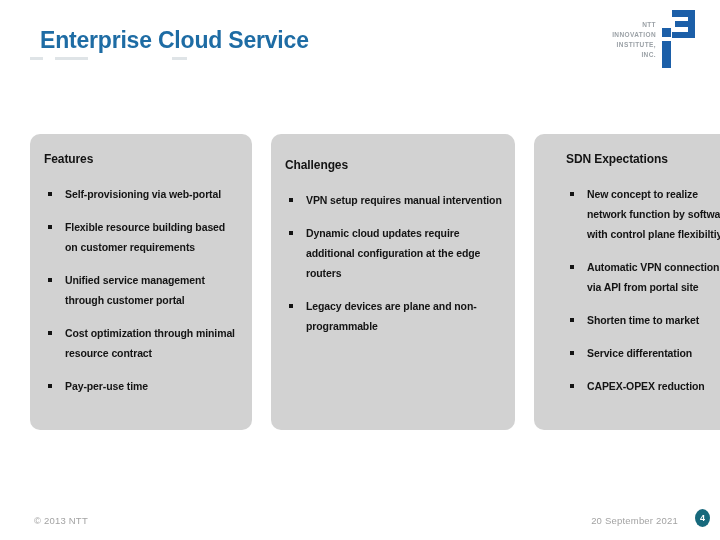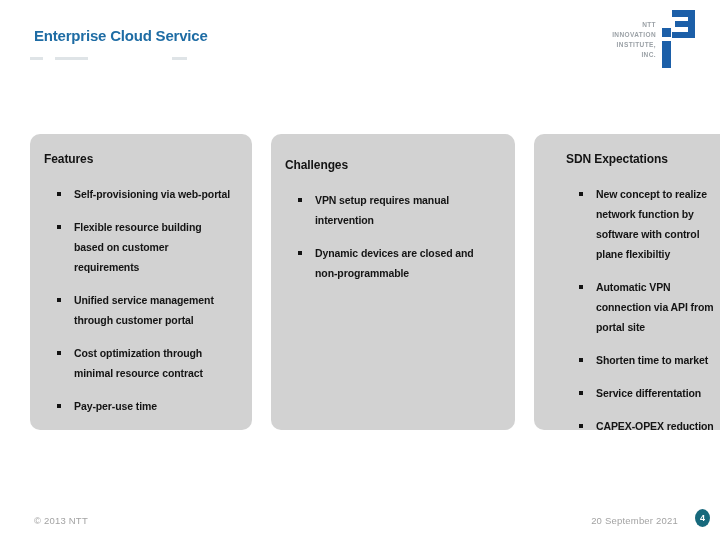--- a/index.html
+++ b/index.html
@@ -13,23 +13,23 @@
   }
   .slide {
     position: relative;
     width: 720px;
     height: 540px;
     background: #ffffff;
   }
   
   .slide-title {
     position: absolute;
-    left: 34px;
+    left: 40px;
     top: 27px;
-    font-size: 15px;
+    font-size: 23px;
     font-weight: bold;
     letter-spacing: -0.2px;
     color: #1E6CA4;
   }
   
   .faint-marks { position: absolute; left: 0; top: 57px; height: 4px; }
   .faint-marks span { position: absolute; top: 0; height: 3px; background: #dfe4e7; display: block; }
   .faint-marks .m1 { left: 30px;  width: 13px; }
   .faint-marks .m2 { left: 55px;  width: 33px; }
   .faint-marks .m3 { left: 172px; width: 15px; }
@@ -71,21 +71,21 @@
   .box-features { width: 222px; }
   .box-challenges { width: 244px; padding-top: 24px; }
   .box-sdn { width: 214px; padding-left: 32px; }
   .box h2 {
     margin: 0 0 18px 0;
     font-size: 12px;
     font-weight: bold;
     letter-spacing: -0.1px;
     color: #141414;
   }
-  .box ul { list-style: none; margin: 13px; padding: 0; }
+  .box ul { list-style: none; margin: 4px; padding: 0; }
   .box li {
     display: flex;
     margin-bottom: 13px;
     font-size: 10.5px;
     font-weight: bold;
     line-height: 20px;
     letter-spacing: -0.1px;
   }
   .sq { flex: 0 0 17px; }
   .sq::before {
@@ -193,21 +193,25 @@
 
     <section class="box box-challenges">
       <h2>Challenges</h2>
       <ul>
         <li>
             <span class="sq"></span>
             <span class="li-text">VPN setup requires manual intervention</span>
           </li>
         <li>
             <span class="sq"></span>
-            <span class="li-text">Dynamic devices are closed and non-programmable</span>
+            <span class="li-text">Dynamic cloud updates require additional configuration at the edge routers</span>
+          </li>
+        <li>
+            <span class="sq"></span>
+            <span class="li-text">Legacy devices are plane and non-programmable</span>
           </li>
       </ul>
     </section>
 
     <section class="box box-sdn">
       <h2>SDN Expectations</h2>
       <ul>
         <li>
             <span class="sq"></span>
             <span class="li-text">New concept to realize network function by software with control plane flexibiltiy</span>

